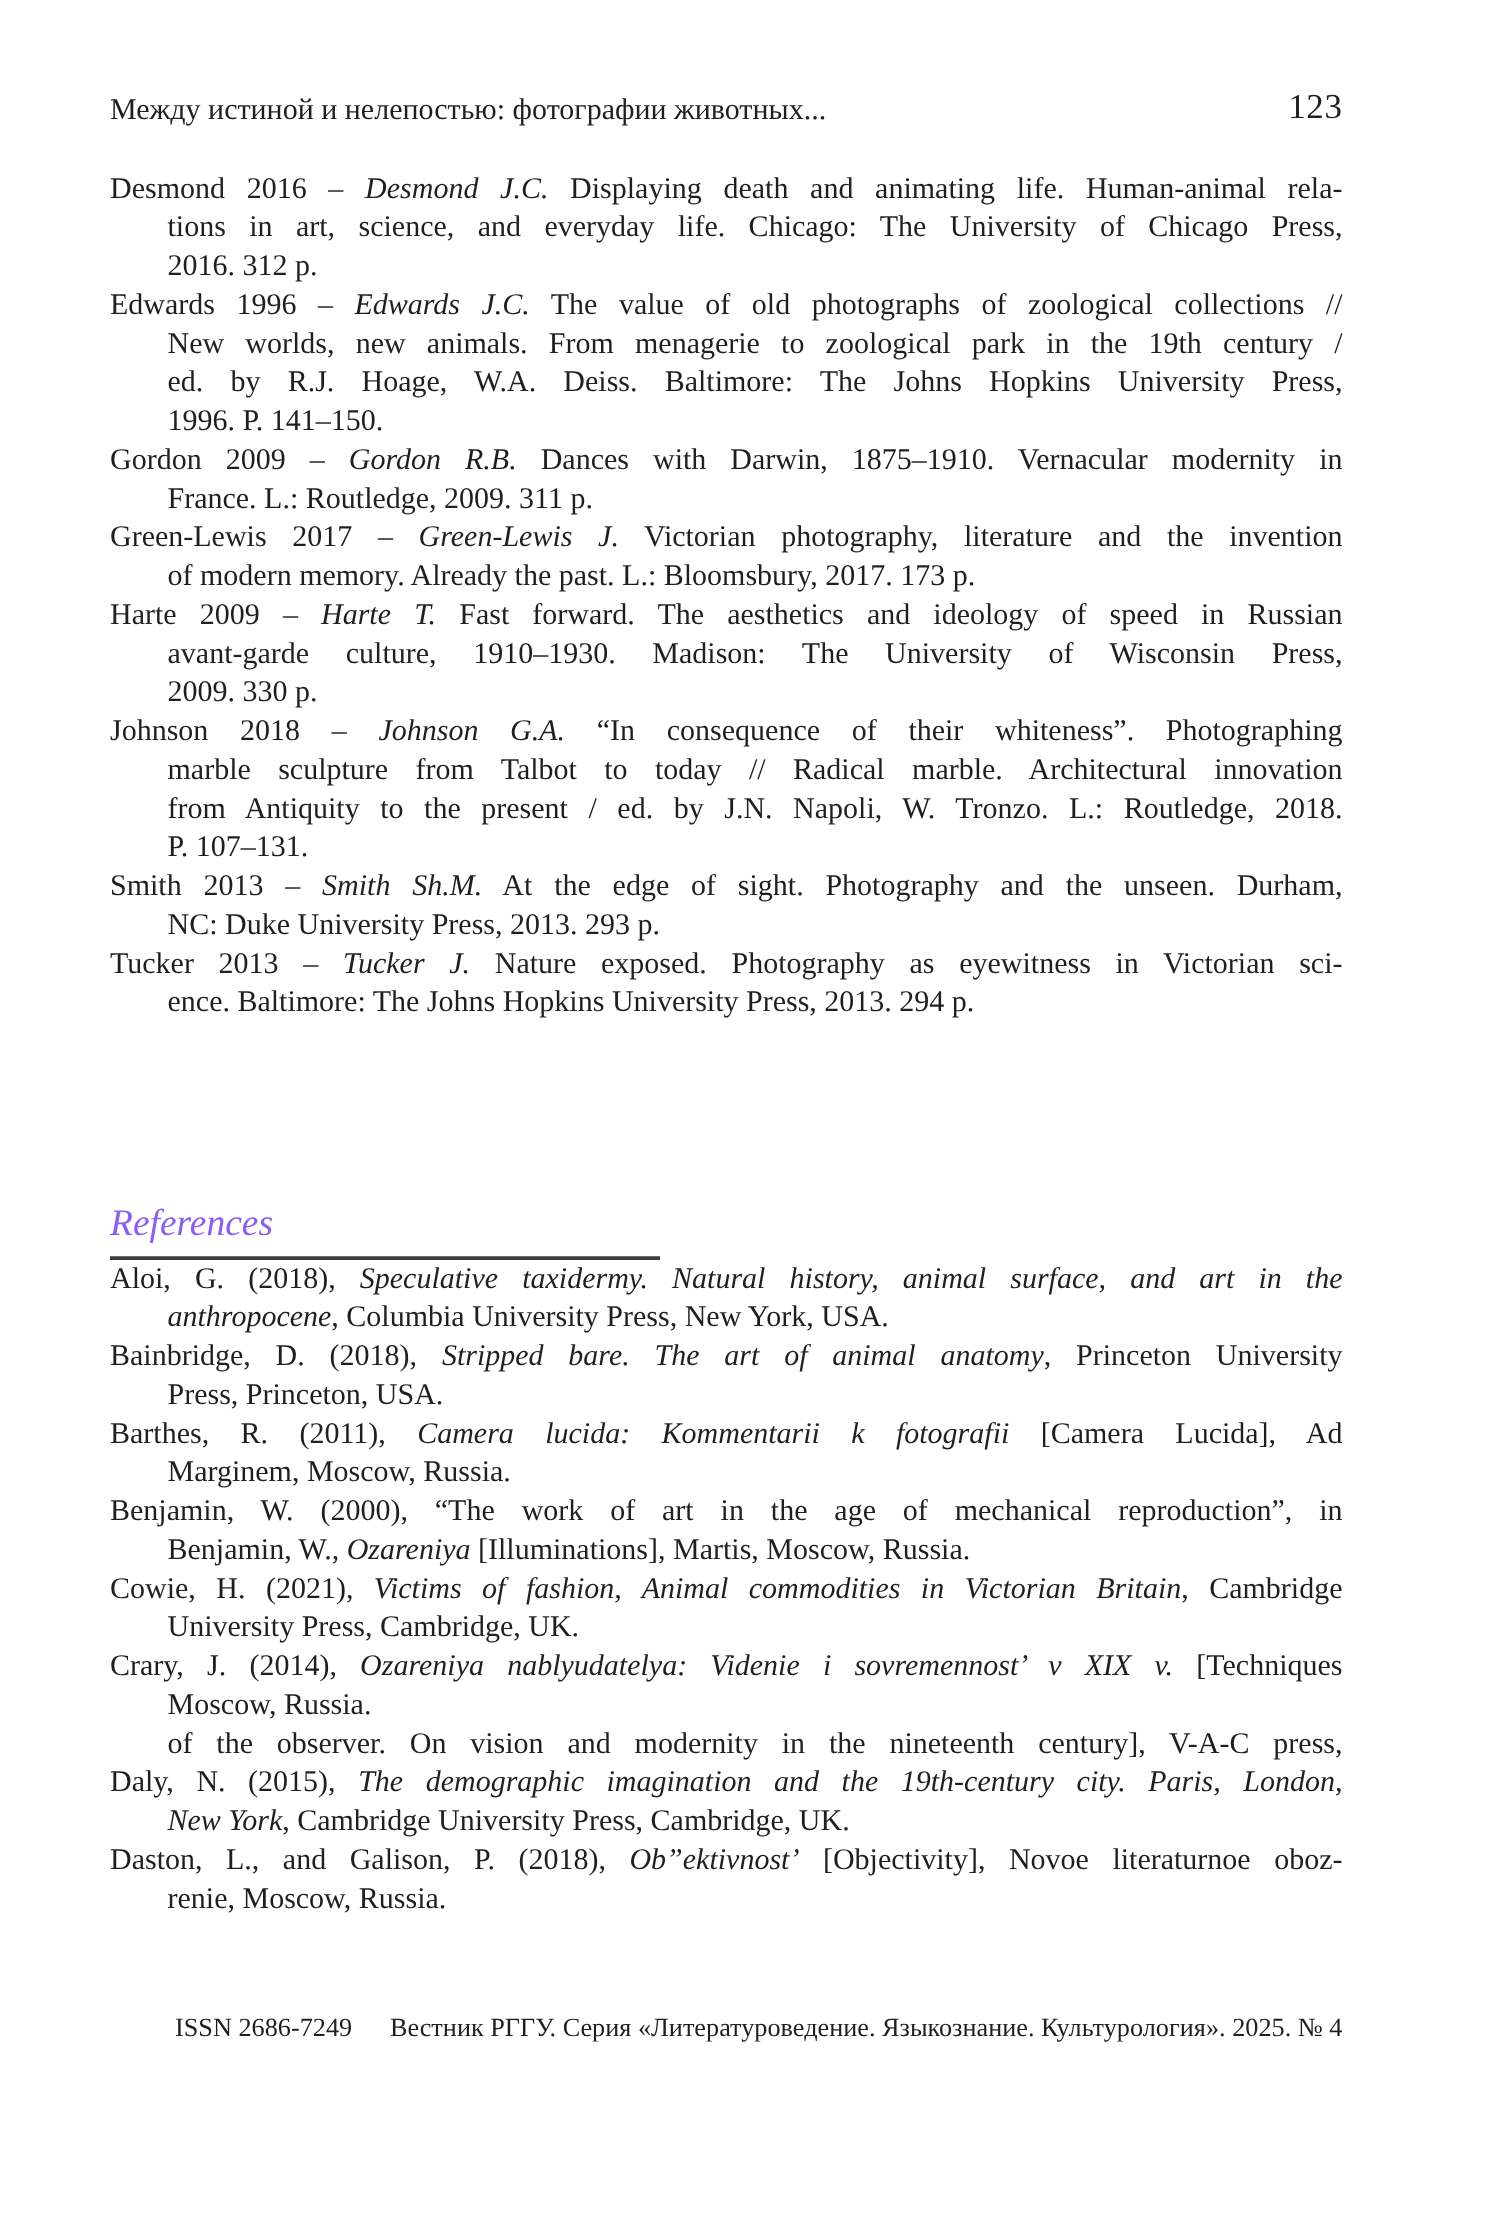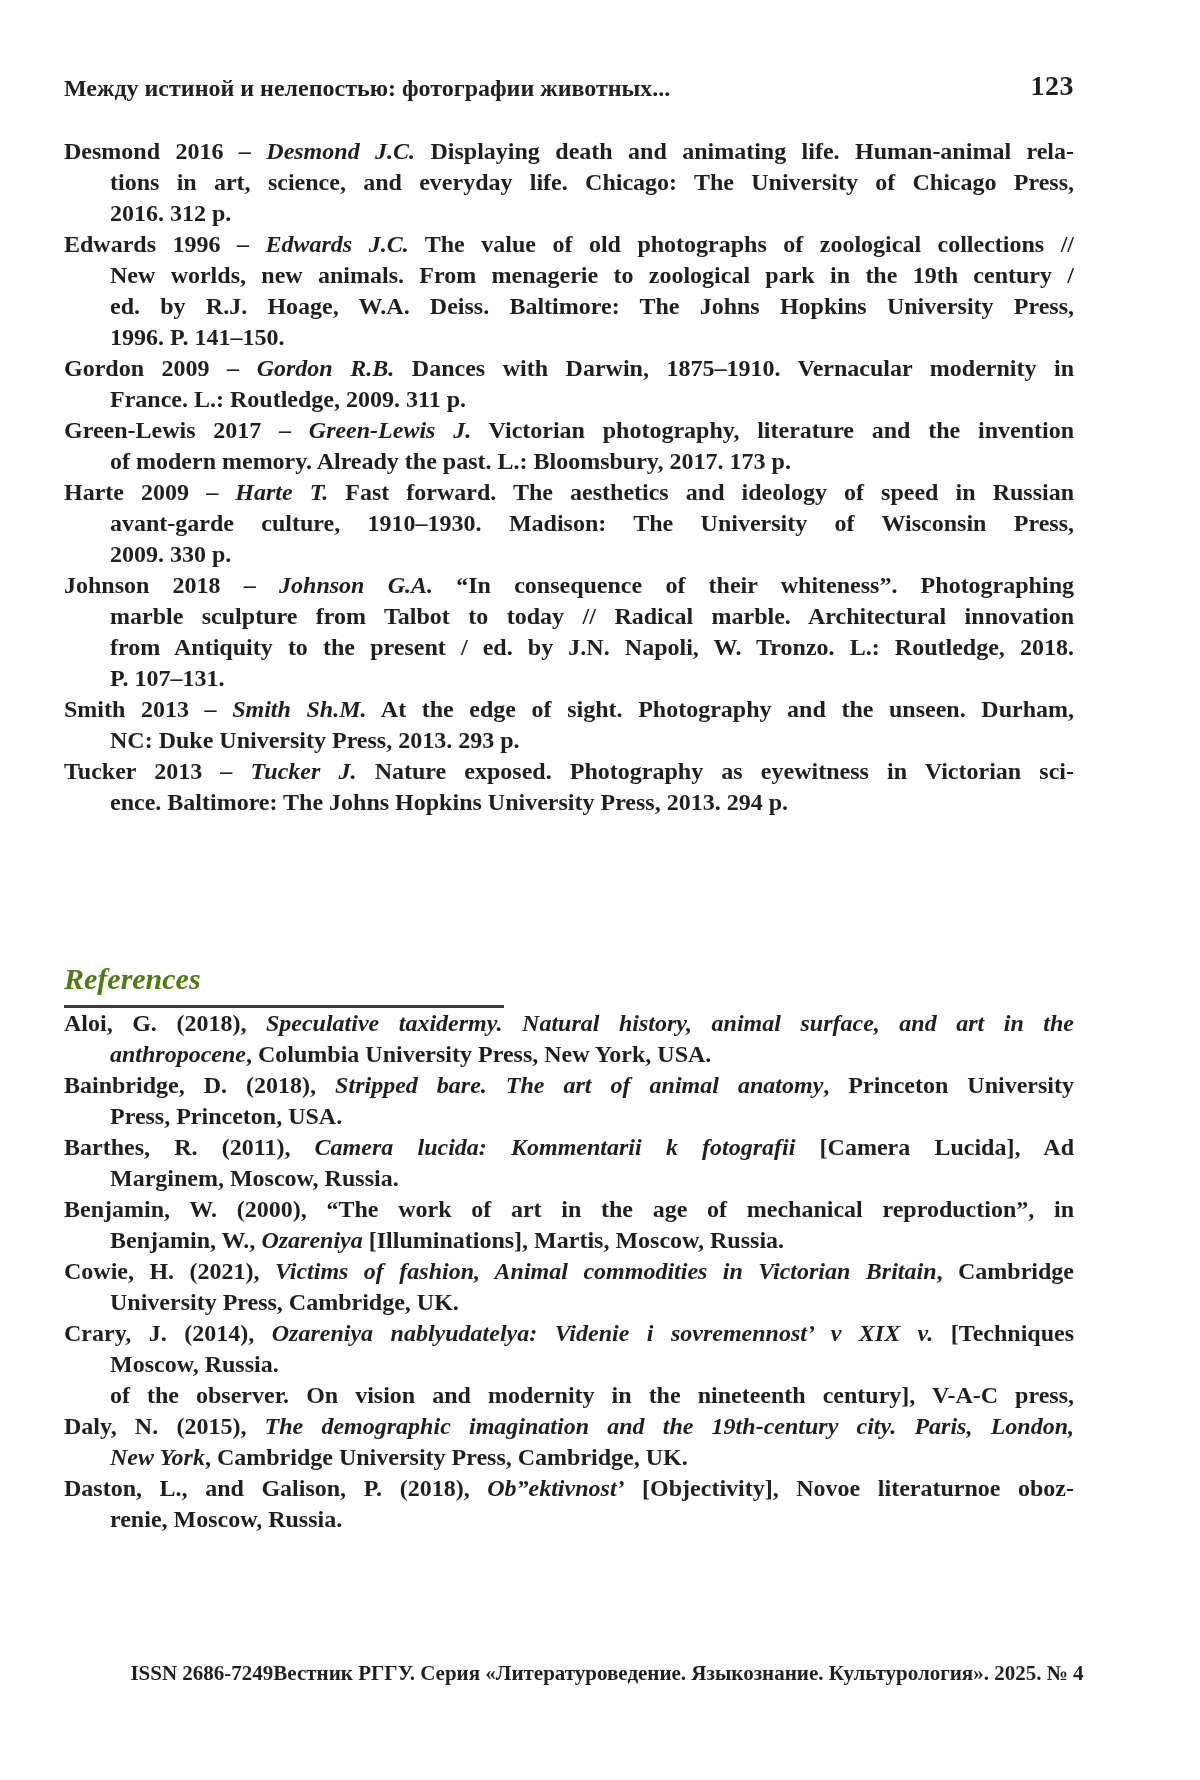--- a/index.html
+++ b/index.html
@@ -6,23 +6,22 @@
   body {
     width: 1200px; height: 1780px;
     background: #ffffff;
     color: #1f1f1f;
     font-family: "Liberation Serif", "DejaVu Serif", serif;
     position: relative;
     overflow: hidden;
   }
   .page {
     position: absolute; inset: 0;
-    padding: 0 126px 0 64px;
+    padding: 0 126px 0 88px;
     box-sizing: border-box;
-    font-weight: bold;
   }
   .header {
     margin-top: 70px;
     display: flex;
     justify-content: space-between;
     align-items: flex-end;
   }
   .running-title { font-size: 24px; white-space: nowrap; }
   .page-number { font-size: 28px; letter-spacing: 0.5px; }
 
@@ -38,35 +37,35 @@
   }
   .entry .line.cont { padding-left: 46px; }
   .entry .line.last { text-align-last: left; }
   .it { font-style: italic; }
 
   .refs-heading-wrap { margin-top: 144px; }
   .refs-heading {
     font-style: italic;
     font-size: 30px;
     line-height: 34px;
-    color: #4d7c0f;
+    color: #8b5cf6;
   }
   .heading-rule {
     width: 440px; height: 3px;
     background: #3d3d3d;
     margin-top: 9px;
   }
 
   .footer {
     position: absolute;
     left: 140px; right: 126px;
-    top: 1661px;
+    top: 1610px;
     font-size: 21px;
     display: flex;
-    justify-content: center;
+    justify-content: space-between;
     white-space: nowrap;
   }
 </style>
 </head>
 <body>
 
 <div class="page">
 
   <div class="header">
     <span class="running-title">Между истиной и нелепостью: фотографии животных...</span>

